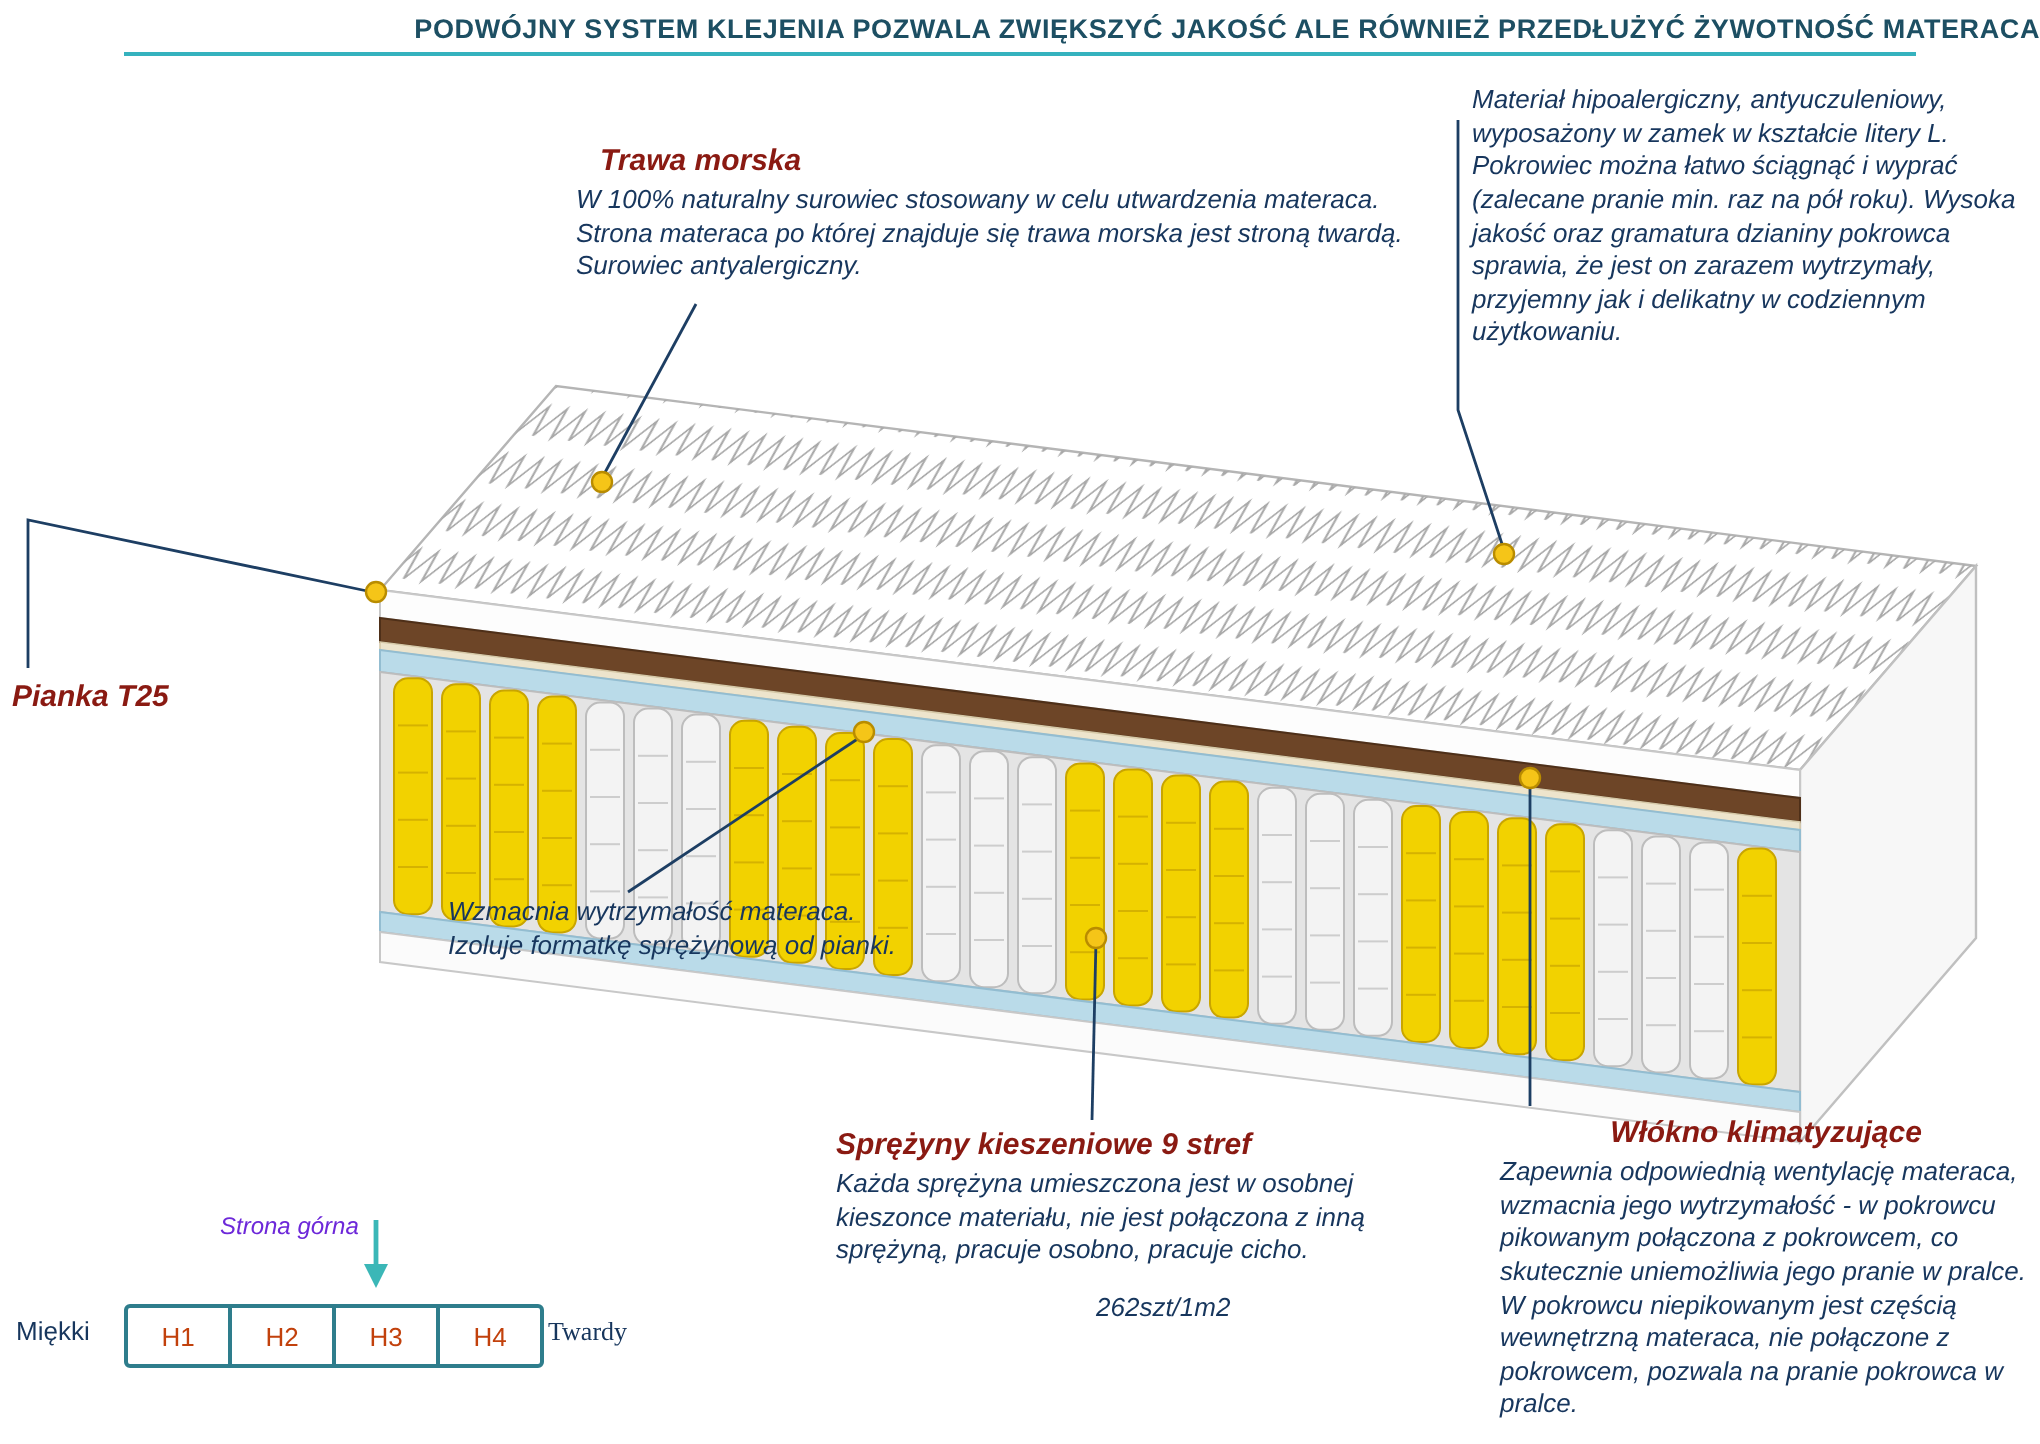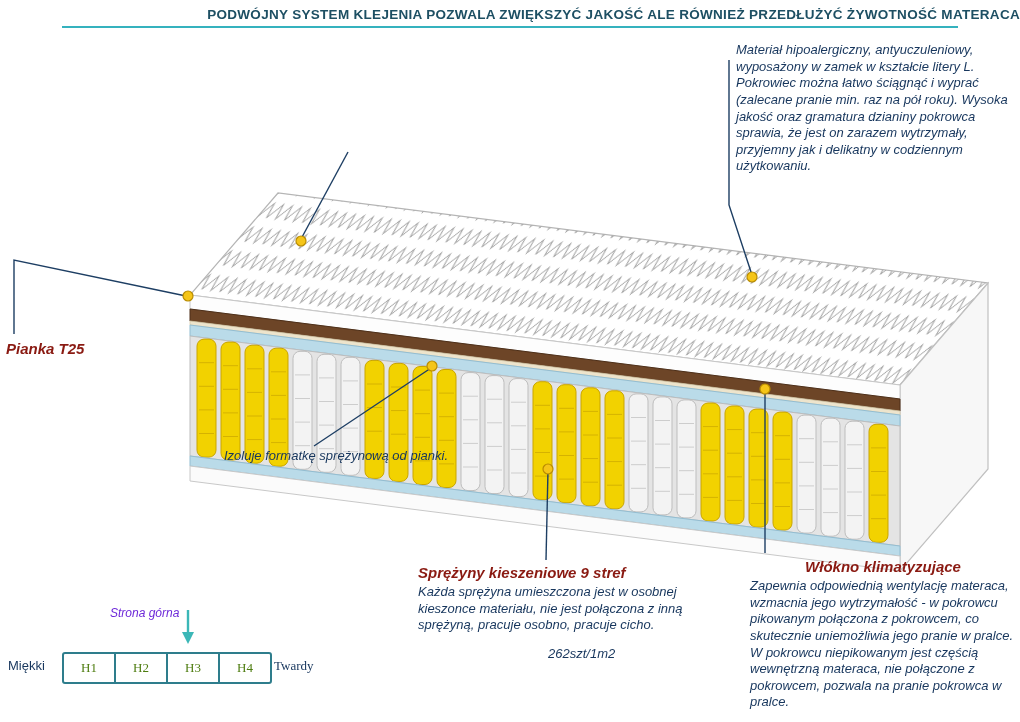--- a/index.html
+++ b/index.html
@@ -22,21 +22,21 @@
   .note p{margin:0;font-size:13px;line-height:1.28;font-style:italic;color:#17365d;}
   .center-h h3{text-align:center;}
   .count-line{display:block;margin-top:12px;padding-left:130px;}
   .strona{position:absolute;left:110px;top:606px;font-size:12px;font-style:italic;color:#6d28d9;}
   .scalebox{
     position:absolute;left:62px;top:652px;width:206px;height:28px;
     display:flex;border:2px solid #2e7d8c;border-radius:3px;background:#fff;
   }
   .scalebox .cell{
     flex:1;display:flex;align-items:center;justify-content:center;
-    font-size:13px;color:#4d7c0f;border-right:2px solid #2e7d8c;font-family:Liberation Serif, serif;
+    font-size:13px;color:#c2410c;border-right:2px solid #2e7d8c;
   }
   .scalebox .cell:last-child{border-right:none;}
   .scale-side{position:absolute;top:658px;font-size:13px;color:#17365d;}
   .scale-left{left:8px;}
   .scale-right{left:274px;font-family:Liberation Serif, serif;}
 </style>
 </head>
 <body>
 
 <div id="stage">
@@ -222,30 +222,35 @@
     <circle cx="548" cy="469" r="5" fill="#f5c518" stroke="#b98c00" stroke-width="1.2"></circle>
     <circle cx="765" cy="389" r="5" fill="#f5c518" stroke="#b98c00" stroke-width="1.2"></circle>
 
     <line x1="188" y1="610" x2="188" y2="634" stroke="#3bb7b7" stroke-width="2.4"></line>
     <polygon points="182,632 194,632 188,644" fill="#3bb7b7"></polygon>
   </svg>
 
   <div class="banner">PODWÓJNY SYSTEM KLEJENIA POZWALA ZWIĘKSZYĆ JAKOŚĆ ALE RÓWNIEŻ PRZEDŁUŻYĆ ŻYWOTNOŚĆ MATERACA</div>
   <div class="banner-underline"></div>
 
+  <div class="note" style="left:288px;top:72px;width:418px;">
+    <h3 style="padding-left:12px;">Trawa morska</h3>
+    <p>W 100% naturalny surowiec stosowany w celu utwardzenia materaca. Strona materaca po której znajduje się trawa morska jest stroną twardą. Surowiec antyalergiczny.</p>
+  </div>
 
   <div class="note center-h" style="left:736px;top:42px;width:280px;">
     <p>Materiał hipoalergiczny, antyuczuleniowy, wyposażony w zamek w kształcie litery L. Pokrowiec można łatwo ściągnąć i wyprać (zalecane pranie min. raz na pół roku). Wysoka jakość oraz gramatura dzianiny pokrowca sprawia, że jest on zarazem wytrzymały, przyjemny jak i delikatny w codziennym użytkowaniu.</p>
   </div>
 
   <div class="note" style="left:6px;top:340px;width:216px;">
     <h3>Pianka T25</h3>
   </div>
 
   <div class="note" style="left:224px;top:448px;width:290px;">
+    <p>Wzmacnia wytrzymałość materaca.</p>
     <p>Izoluje formatkę sprężynową od pianki.</p>
   </div>
 
   <div class="note" style="left:418px;top:564px;width:292px;">
     <h3>Sprężyny kieszeniowe 9 stref</h3>
     <p>Każda sprężyna umieszczona jest w osobnej kieszonce materiału, nie jest połączona z inną sprężyną, pracuje osobno, pracuje cicho.</p>
     <p>
         <span class="count-line">262szt/1m2</span>
       </p>
   </div>

